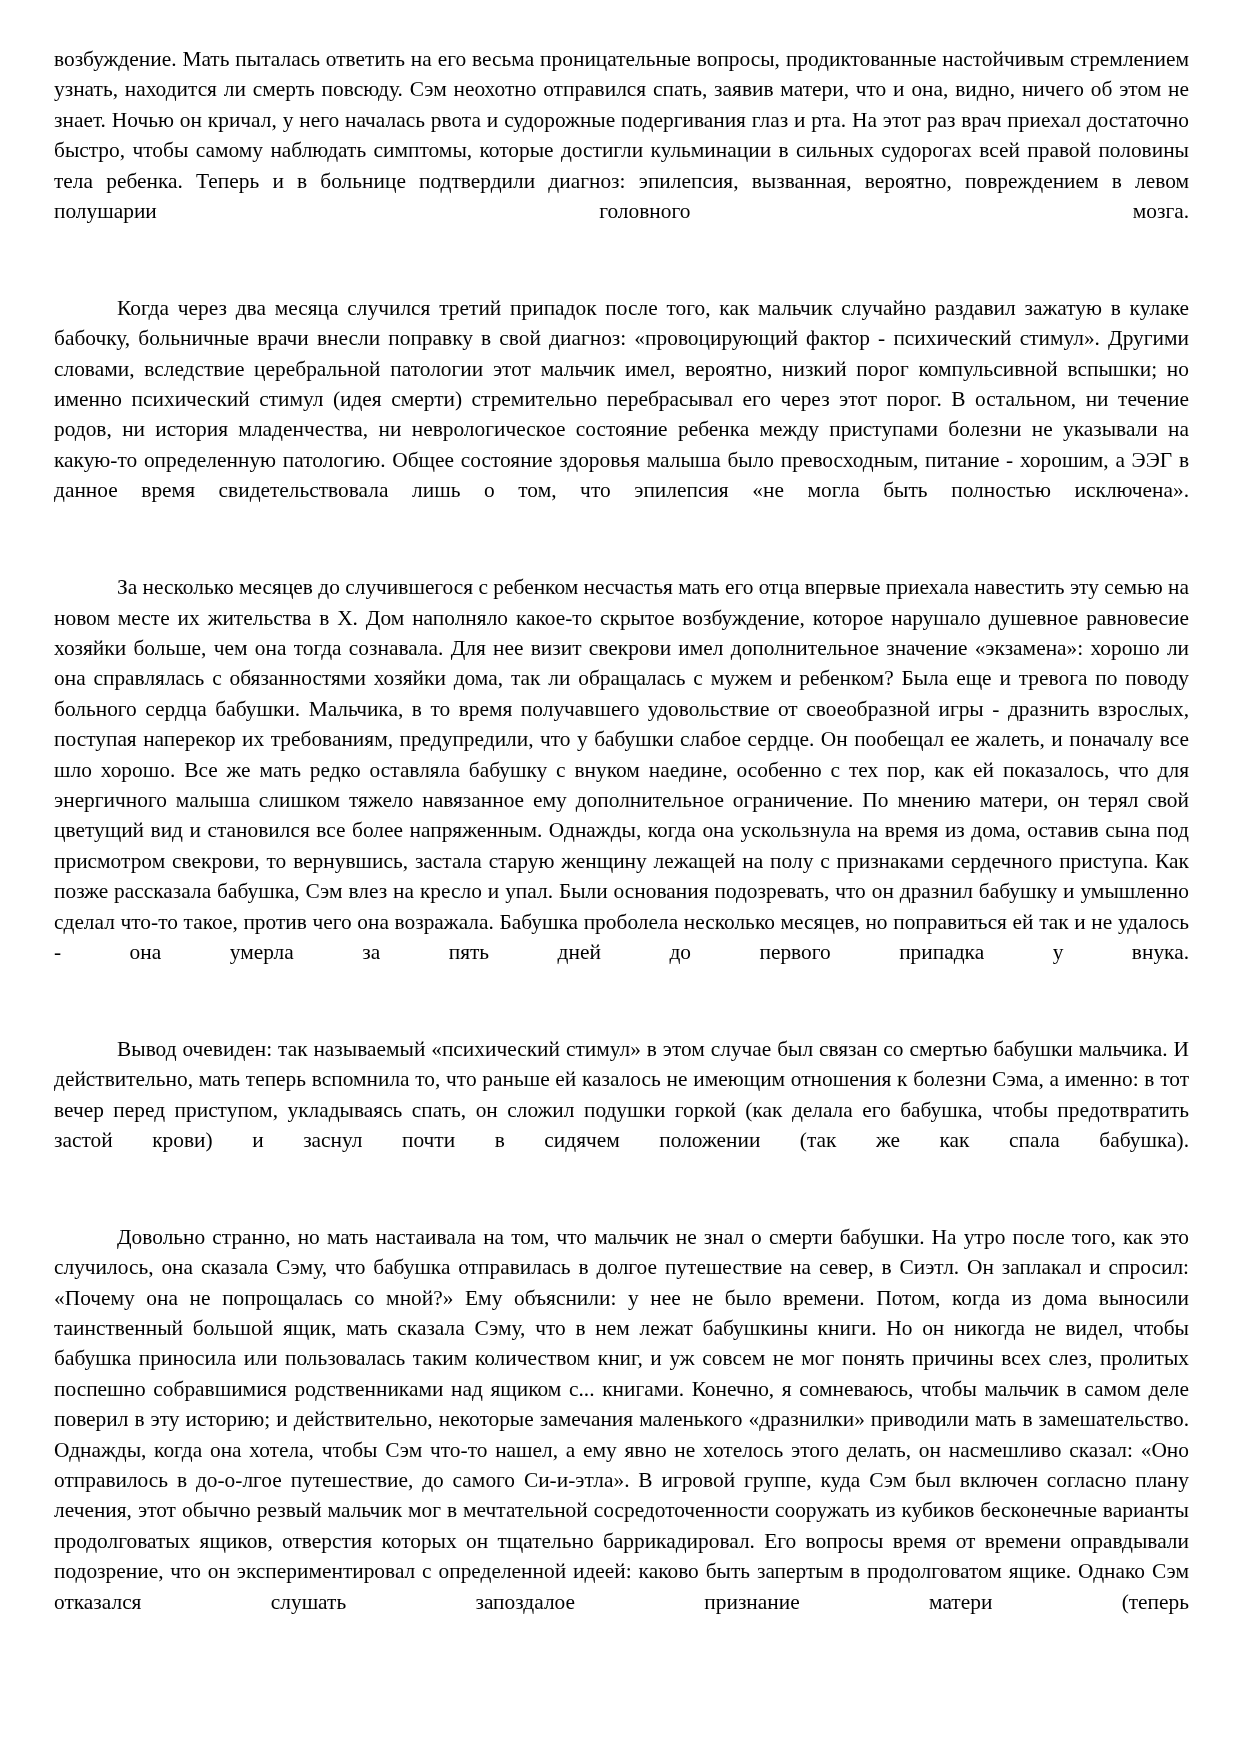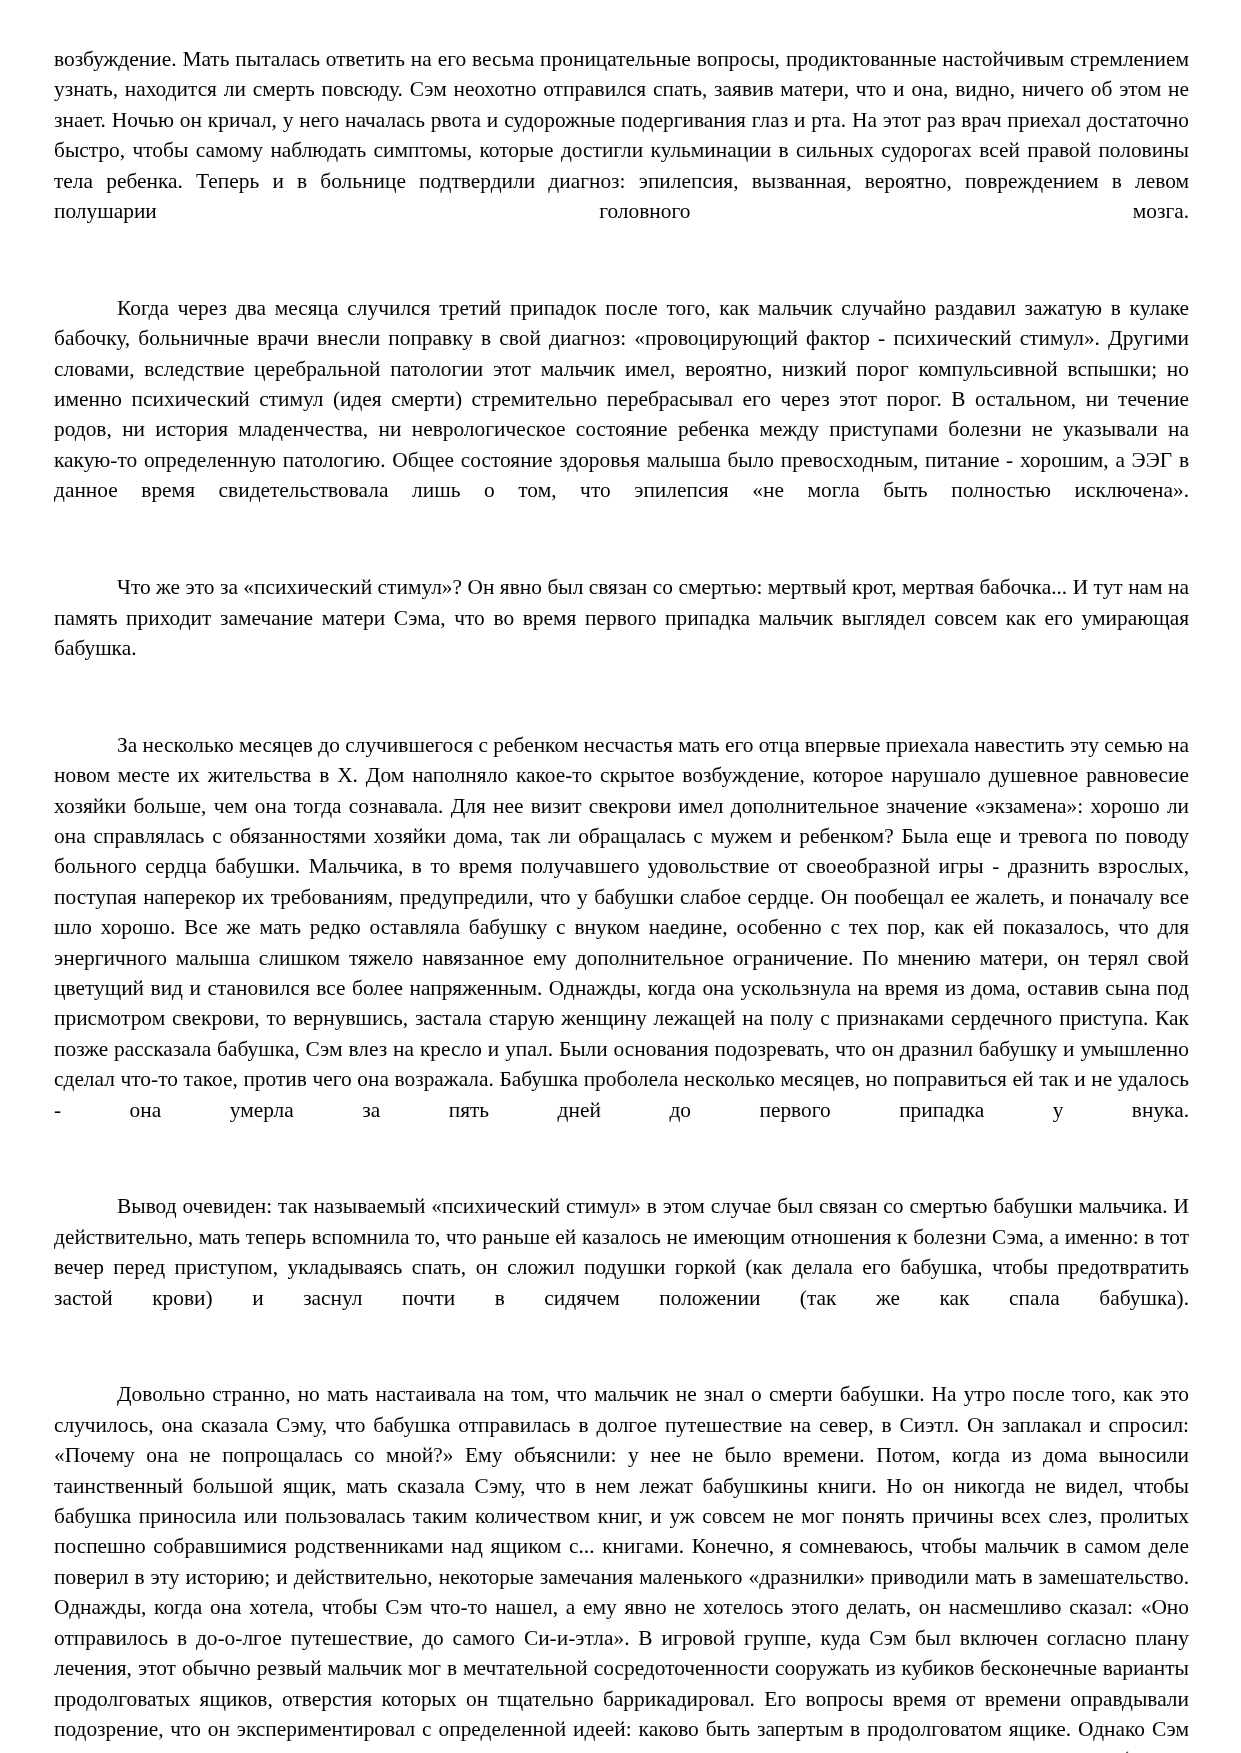--- a/index.html
+++ b/index.html
@@ -48,18 +48,17 @@
     width: 100%;
   }
 </style>
 </head>
 <body>
 
 <div class="page">
   <div class="text-body">
     <p class="para">возбуждение. Мать пыталась ответить на его весьма проницательные вопросы, продиктованные настойчивым стремлением узнать, находится ли смерть повсюду. Сэм неохотно отправился спать, заявив матери, что и она, видно, ничего об этом не знает. Ночью он кричал, у него началась рвота и судорожные подергивания глаз и рта. На этот раз врач приехал достаточно быстро, чтобы самому наблюдать симптомы, которые достигли кульминации в сильных судорогах всей правой половины тела ребенка. Теперь и в больнице подтвердили диагноз: эпилепсия, вызванная, вероятно, повреждением в левом полушарии головного мозга.</p>
     <p class="para indented">Когда через два месяца случился третий припадок после того, как мальчик случайно раздавил зажатую в кулаке бабочку, больничные врачи внесли поправку в свой диагноз: «провоцирующий фактор - психический стимул». Другими словами, вследствие церебральной патологии этот мальчик имел, вероятно, низкий порог компульсивной вспышки; но именно психический стимул (идея смерти) стремительно перебрасывал его через этот порог. В остальном, ни течение родов, ни история младенчества, ни неврологическое состояние ребенка между приступами болезни не указывали на какую-то определенную патологию. Общее состояние здоровья малыша было превосходным, питание - хорошим, а ЭЭГ в данное время свидетельствовала лишь о том, что эпилепсия «не могла быть полностью исключена».</p>
-    <p class="para indented">Что же это за «психический стимул»? Он явно был связан со смертью: мертвый крот, мертвая бабочка... И тут нам на память приходит замечание матери Сэма, что во время первого припадка мальчик выглядел совсем как его умирающая бабушка.</p>
     <p class="para indented">За несколько месяцев до случившегося с ребенком несчастья мать его отца впервые приехала навестить эту семью на новом месте их жительства в Х. Дом наполняло какое-то скрытое возбуждение, которое нарушало душевное равновесие хозяйки больше, чем она тогда сознавала. Для нее визит свекрови имел дополнительное значение «экзамена»: хорошо ли она справлялась с обязанностями хозяйки дома, так ли обращалась с мужем и ребенком? Была еще и тревога по поводу больного сердца бабушки. Мальчика, в то время получавшего удовольствие от своеобразной игры - дразнить взрослых, поступая наперекор их требованиям, предупредили, что у бабушки слабое сердце. Он пообещал ее жалеть, и поначалу все шло хорошо. Все же мать редко оставляла бабушку с внуком наедине, особенно с тех пор, как ей показалось, что для энергичного малыша слишком тяжело навязанное ему дополнительное ограничение. По мнению матери, он терял свой цветущий вид и становился все более напряженным. Однажды, когда она ускользнула на время из дома, оставив сына под присмотром свекрови, то вернувшись, застала старую женщину лежащей на полу с признаками сердечного приступа. Как позже рассказала бабушка, Сэм влез на кресло и упал. Были основания подозревать, что он дразнил бабушку и умышленно сделал что-то такое, против чего она возражала. Бабушка проболела несколько месяцев, но поправиться ей так и не удалось - она умерла за пять дней до первого припадка у внука.</p>
     <p class="para indented">Вывод очевиден: так называемый «психический стимул» в этом случае был связан со смертью бабушки мальчика. И действительно, мать теперь вспомнила то, что раньше ей казалось не имеющим отношения к болезни Сэма, а именно: в тот вечер перед приступом, укладываясь спать, он сложил подушки горкой (как делала его бабушка, чтобы предотвратить застой крови) и заснул почти в сидячем положении (так же как спала бабушка).</p>
     <p class="para indented last">Довольно странно, но мать настаивала на том, что мальчик не знал о смерти бабушки. На утро после того, как это случилось, она сказала Сэму, что бабушка отправилась в долгое путешествие на север, в Сиэтл. Он заплакал и спросил: «Почему она не попрощалась со мной?» Ему объяснили: у нее не было времени. Потом, когда из дома выносили таинственный большой ящик, мать сказала Сэму, что в нем лежат бабушкины книги. Но он никогда не видел, чтобы бабушка приносила или пользовалась таким количеством книг, и уж совсем не мог понять причины всех слез, пролитых поспешно собравшимися родственниками над ящиком с... книгами. Конечно, я сомневаюсь, чтобы мальчик в самом деле поверил в эту историю; и действительно, некоторые замечания маленького «дразнилки» приводили мать в замешательство. Однажды, когда она хотела, чтобы Сэм что-то нашел, а ему явно не хотелось этого делать, он насмешливо сказал: «Оно отправилось в до-о-лгое путешествие, до самого Си-и-этла». В игровой группе, куда Сэм был включен согласно плану лечения, этот обычно резвый мальчик мог в мечтательной сосредоточенности сооружать из кубиков бесконечные варианты продолговатых ящиков, отверстия которых он тщательно баррикадировал. Его вопросы время от времени оправдывали подозрение, что он экспериментировал с определенной идеей: каково быть запертым в продолговатом ящике. Однако Сэм отказался слушать запоздалое признание матери (теперь</p>
   </div>
 </div>
 
 </body></html>

